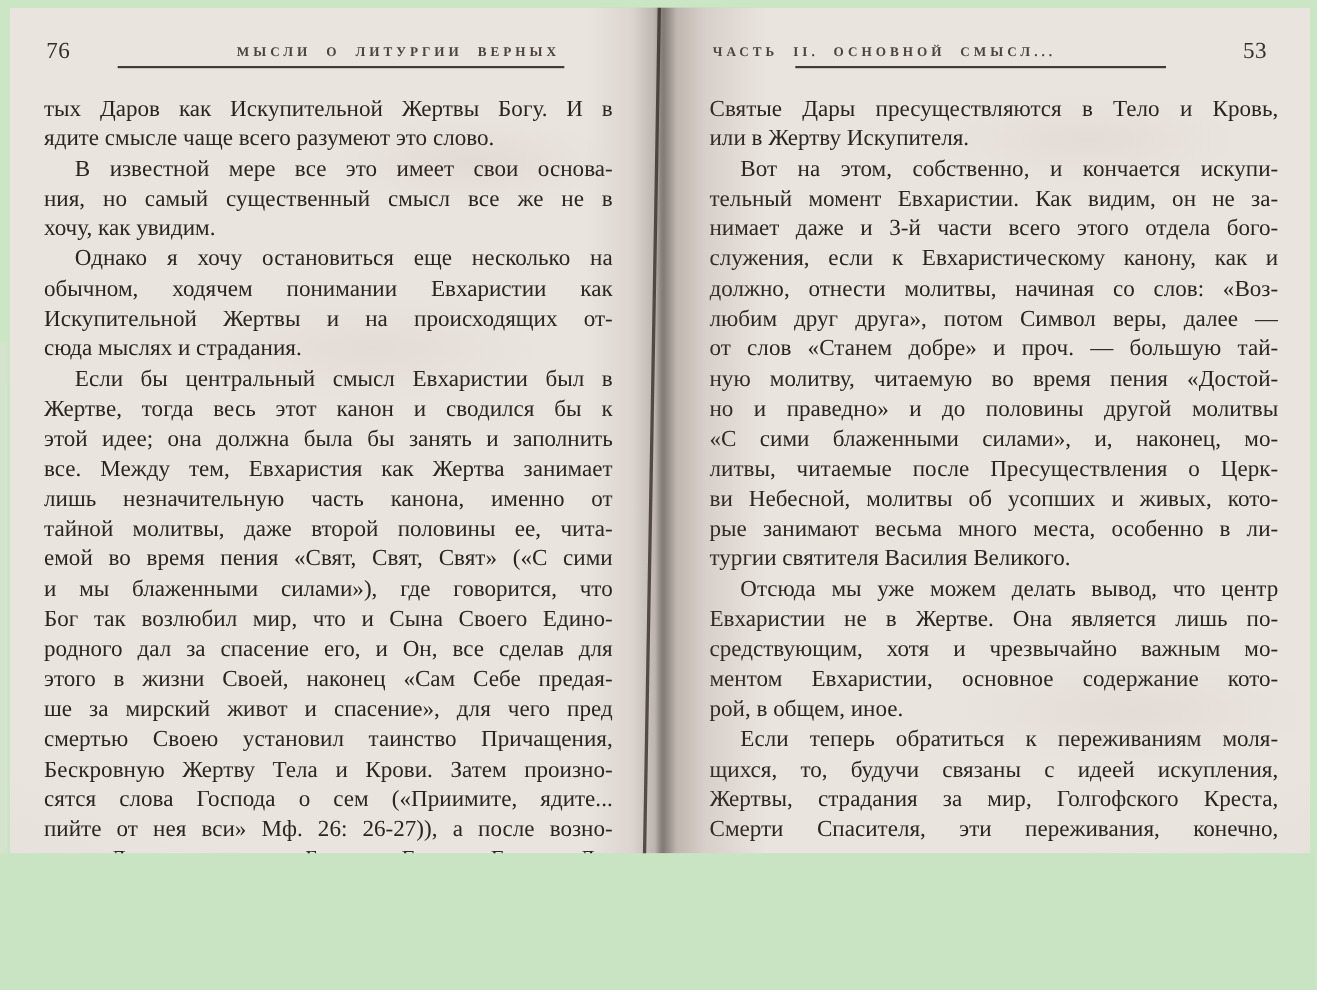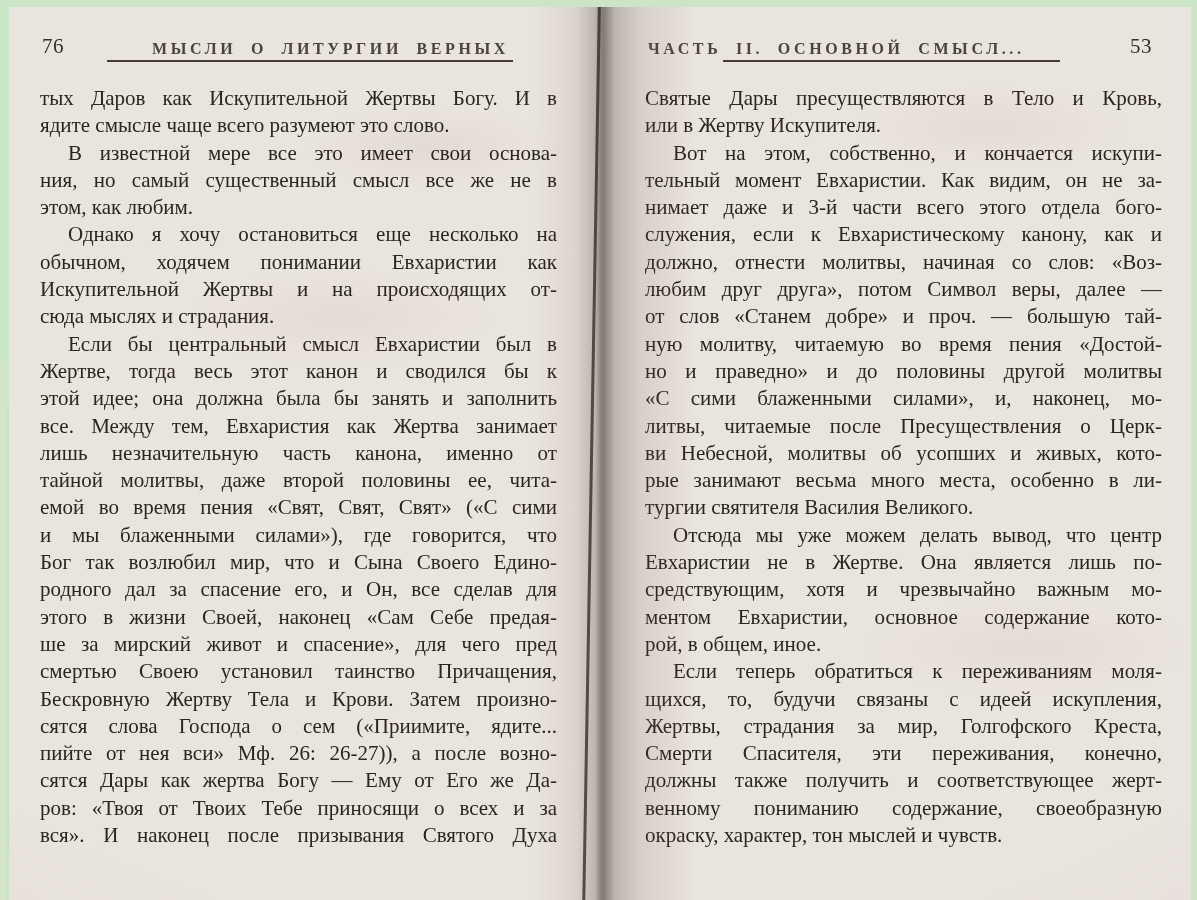--- a/index.html
+++ b/index.html
@@ -1,17 +1,17 @@
 <!DOCTYPE html>
 <html><head>
 <meta charset="utf-8">
 <style>
   html,body { margin:0; padding:0; background:#c9e4c2; }
   .scan {
-    position:relative; width:1197px; height:900px; overflow:hidden;
+    position:relative; width:1197px; height:776px; overflow:hidden;
     background:#c9e4c2;
     font-family:"Liberation Serif", serif;
   }
   .paper {
     position:absolute; left:9px; top:7px; right:6px; bottom:0;
     background:#eae4df;
   }
   
   .paper::before {
     content:""; position:absolute; inset:0;
@@ -43,21 +43,21 @@
   }
   .block { position:absolute; top:0; width:517px; height:900px; color:#2b2521; }
   .block-left  { left:40px; }
   .block-right { left:645px; }
   .pagenum {
     position:absolute; top:34px; font-size:21px; color:#352f2a; letter-spacing:.5px;
   }
   .pagenum-left  { left:2px; }
   .pagenum-right { right:10px; }
   .runhead {
-    position:absolute; top:40px; font-size:16px; font-weight:bold;
+    position:absolute; top:40px; font-size:12px; font-weight:bold;
     letter-spacing:3.6px; word-spacing:7px; color:#4a443d; white-space:nowrap;
   }
   .runhead-left  { right:48px; }
   .runhead-right { left:3px; }
   .rule { position:absolute; top:60px; height:2px; background:#423c35; }
   .rule-left  { left:67px; width:406px; }
   .rule-right { left:78px; width:337px; }
   .bodytext {
     position:absolute; top:85px; left:0; right:0;
     font-size:21px; line-height:27.3px; color:#2b2521;
@@ -80,21 +80,21 @@
 
   <div class="block block-left">
     <span class="pagenum pagenum-left">76</span>
     <span class="runhead runhead-left">МЫСЛИ О ЛИТУРГИИ ВЕРНЫХ</span>
     <div class="rule rule-left"></div>
     <div class="bodytext">
         <div class="line">тых Даров как Искупительной Жертвы Богу. И в</div>
         <div class="line end">ядите смысле чаще всего разумеют это слово.</div>
         <div class="line in">В известной мере все это имеет свои основа-</div>
         <div class="line">ния, но самый существенный смысл все же не в</div>
-        <div class="line end">этом, как любим.</div>
+        <div class="line end">хочу, как увидим.</div>
         <div class="line in">Однако я хочу остановиться еще несколько на</div>
         <div class="line">обычном, ходячем понимании Евхаристии как</div>
         <div class="line">Искупительной Жертвы и на происходящих от-</div>
         <div class="line end">сюда мыслях и страдания.</div>
         <div class="line in">Если бы центральный смысл Евхаристии был в</div>
         <div class="line">Жертве, тогда весь этот канон и сводился бы к</div>
         <div class="line">этой идее; она должна была бы занять и заполнить</div>
         <div class="line">все. Между тем, Евхаристия как Жертва занимает</div>
         <div class="line">лишь незначительную часть канона, именно от</div>
         <div class="line">тайной молитвы, даже второй половины ее, чита-</div>

